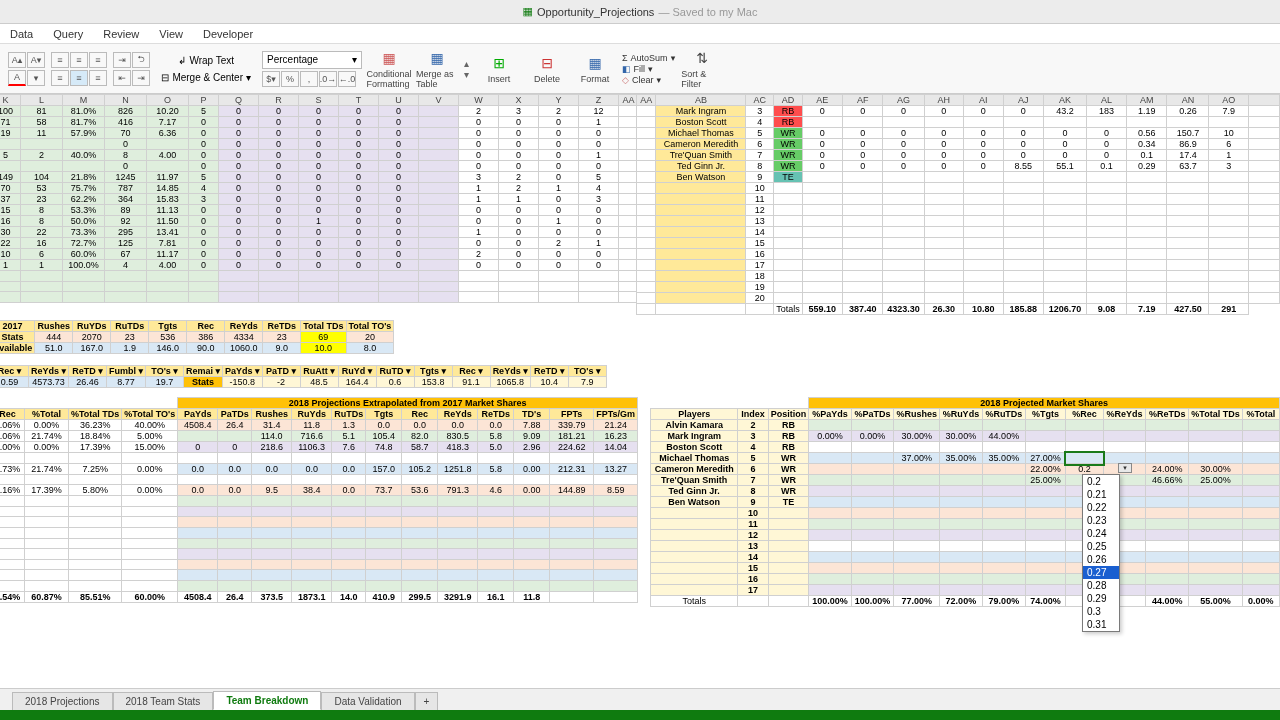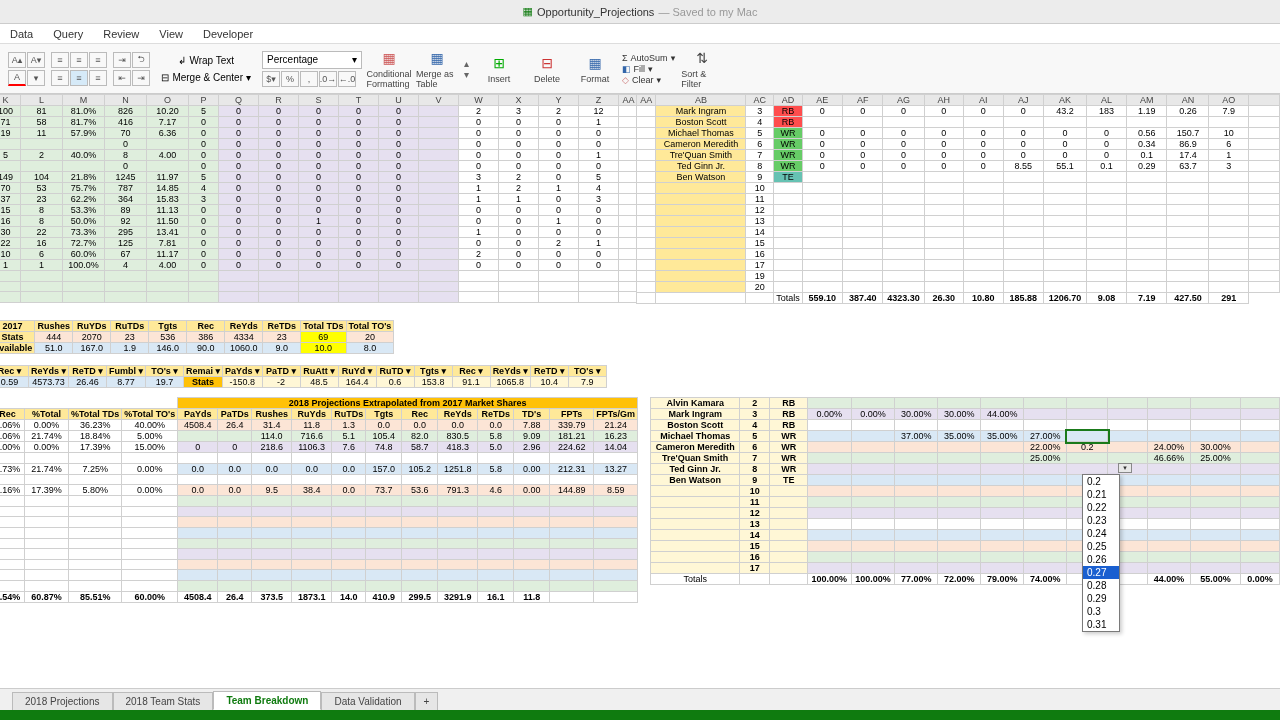--- a/index.html
+++ b/index.html
@@ -833,20 +833,38 @@
           <td class="" style="width:44px"></td>
           <td class="" style="width:44px"></td>
           <td class="" style="width:44px"></td>
           <td class="" style="width:44px"></td>
           <td class="" style="width:44px"></td>
           <td class="" style="width:36px"></td>
         </tr>
         <tr>
           <td class="" style="width:20px"></td>
           <td class="org" style="width:92px"></td>
+          <td class="" style="width:30px">18</td>
+          <td class="" style="width:26px"></td>
+          <td class="" style="width:42px"></td>
+          <td class="" style="width:42px"></td>
+          <td class="" style="width:42px"></td>
+          <td class="" style="width:42px"></td>
+          <td class="" style="width:42px"></td>
+          <td class="" style="width:42px"></td>
+          <td class="" style="width:44px"></td>
+          <td class="" style="width:44px"></td>
+          <td class="" style="width:44px"></td>
+          <td class="" style="width:44px"></td>
+          <td class="" style="width:44px"></td>
+          <td class="" style="width:36px"></td>
+        </tr>
+        <tr>
+          <td class="" style="width:20px"></td>
+          <td class="org" style="width:92px"></td>
           <td class="" style="width:30px">19</td>
           <td class="" style="width:26px"></td>
           <td class="" style="width:42px"></td>
           <td class="" style="width:42px"></td>
           <td class="" style="width:42px"></td>
           <td class="" style="width:42px"></td>
           <td class="" style="width:42px"></td>
           <td class="" style="width:42px"></td>
           <td class="" style="width:44px"></td>
           <td class="" style="width:44px"></td>
@@ -1304,20 +1322,40 @@
           <td style="font-weight:bold;width:36px">11.8</td>
           <td style="font-weight:bold;width:44px"></td>
           <td style="font-weight:bold;width:44px"></td>
         </tr>
       </tbody>
     </table>
 
   <table class="grid" id="mkt" style="top:303px; left:650px;">
       <tbody>
         <tr>
+          <td colspan="3" style="background:#fff;border:none;"></td>
+          <td colspan="11" class="orgdk">2018 Projected Market Shares</td>
+        </tr>
+        <tr>
+          <td class="hdr2" style="width:90px">Players</td>
+          <td class="hdr2" style="width:32px">Index</td>
+          <td class="hdr2" style="width:40px">Position</td>
+          <td class="hdr2" style="width:44px">%PaYds</td>
+          <td class="hdr2" style="width:44px">%PaTDs</td>
+          <td class="hdr2" style="width:44px">%Rushes</td>
+          <td class="hdr2" style="width:44px">%RuYds</td>
+          <td class="hdr2" style="width:44px">%RuTDs</td>
+          <td class="hdr2" style="width:44px">%Tgts</td>
+          <td class="hdr2" style="width:44px">%Rec</td>
+          <td class="hdr2" style="width:44px">%ReYds</td>
+          <td class="hdr2" style="width:44px">%ReTDs</td>
+          <td class="hdr2" style="width:52px">%Total TDs</td>
+          <td class="hdr2" style="width:40px">%Total</td>
+        </tr>
+        <tr>
           <td class="hdr2" style="width:90px">Alvin Kamara</td>
           <td class="hdr2" style="width:32px">2</td>
           <td class="hdr2" style="width:40px">RB</td>
           <td class="grn" style="width:44px"></td>
           <td class="grn" style="width:44px"></td>
           <td class="grn" style="width:44px"></td>
           <td class="grn" style="width:44px"></td>
           <td class="grn" style="width:44px"></td>
           <td class="grn" style="width:44px"></td>
           <td class="grn" style="width:44px"></td>

